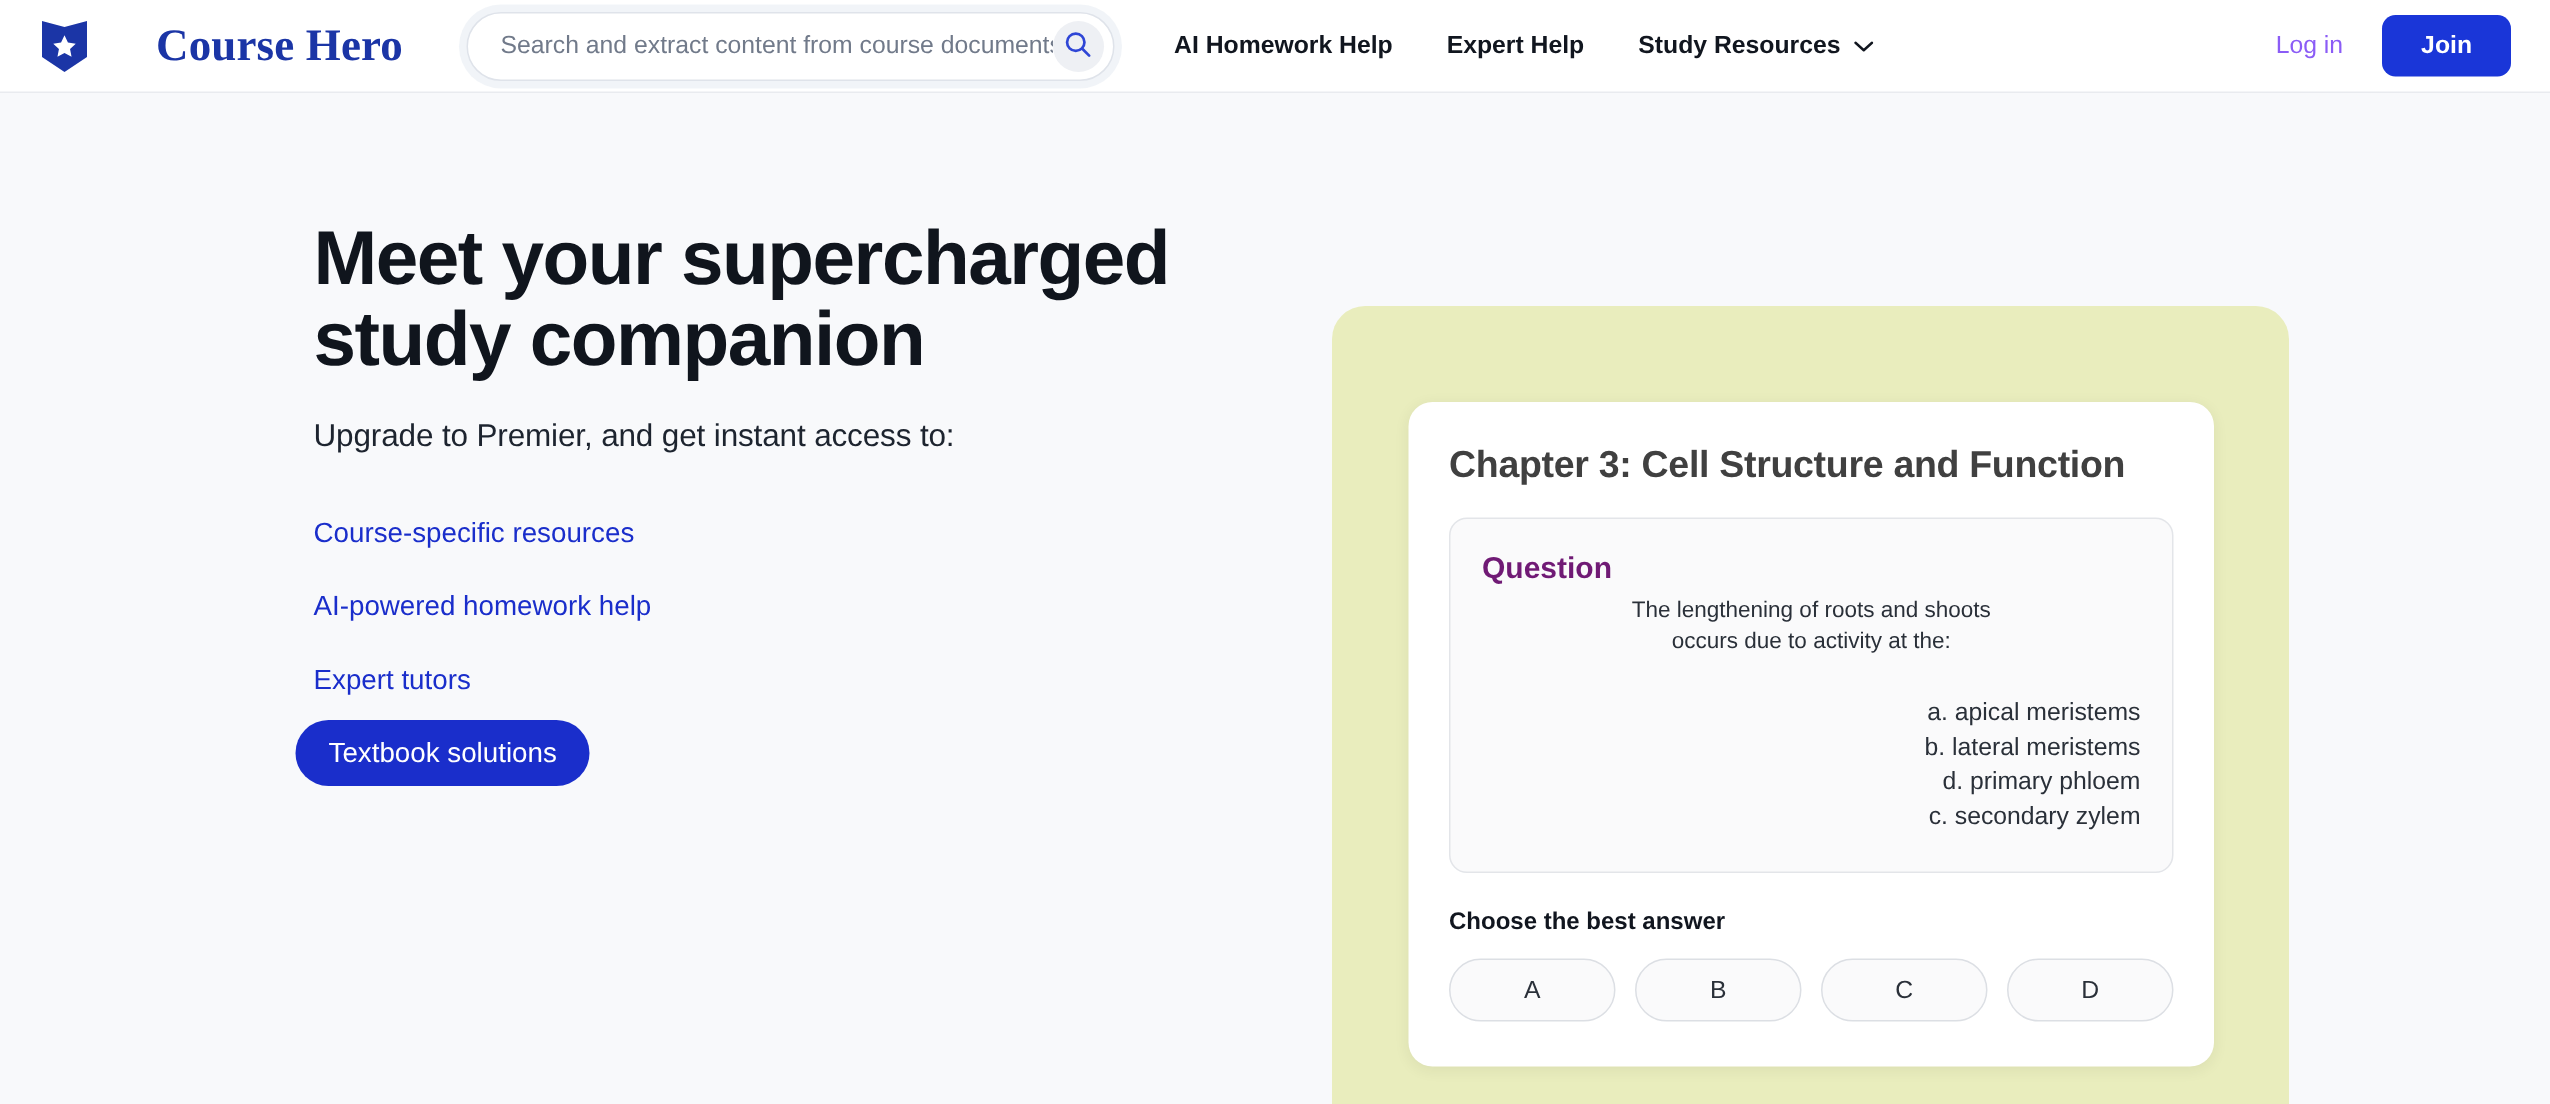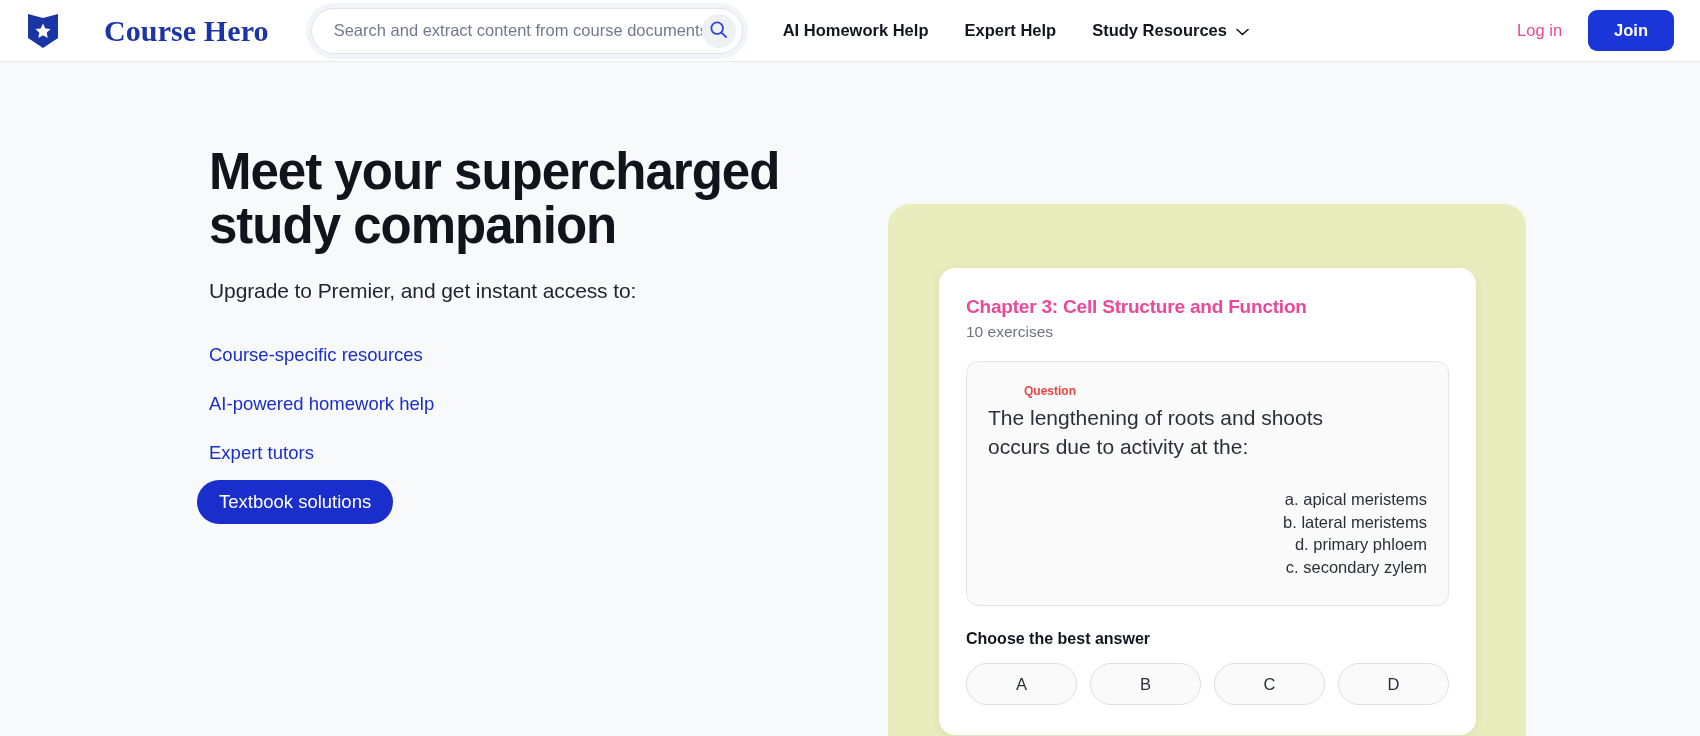--- a/index.html
+++ b/index.html
@@ -118,21 +118,21 @@
 
   .header-right {
     margin-left: auto;
     display: flex;
     align-items: center;
     gap: 26px;
     padding-right: 4px;
   }
   .login-link {
     font-size: 16.5px;
-    color: #ec4899;
+    color: #8b5cf6;
     text-decoration: none;
     cursor: pointer;
     white-space: nowrap;
     font-family: "Liberation Sans", sans-serif;
     background: none;
     border: none;
   }
   .join-btn {
     background: #1a36d8;
     color: #fff;
@@ -216,50 +216,50 @@
     position: absolute;
     left: 51px;
     top: 64px;
     width: 537px;
     background: #ffffff;
     border-radius: 16px;
     padding: 28px 27px 30px 27px;
     box-shadow: 0 2px 10px rgba(40,45,30,.07);
   }
   .card-title {
-    font-size: 19px;
-    font-weight: 700;
-    color: #ec4899;
+    font-size: 25px;
+    font-weight: 700;
+    color: #404040;
     letter-spacing: -.2px;
   }
   .card-sub {
     margin-top: 5px;
     font-size: 15.5px;
     color: #6b7280;
   }
 
   .qbox {
     margin-top: 20px;
     border: 1px solid #e3e5e9;
     border-radius: 12px;
     background: #fafafb;
     padding: 22px 21px 26px 21px;
   }
   .q-label {
-    font-size: 12px;
-    font-weight: 700;
-    color: #ef4444;
-    margin-left: 36px;
+    font-size: 20px;
+    font-weight: 700;
+    color: #701a75;
   }
   .q-text {
     margin-top: 6px;
-    font-size: 21px;
+    font-size: 15px;
     line-height: 1.38;
     color: #2a3039;
     white-space: pre-line;
+    text-align: center;
   }
   .q-choices {
     margin-top: 26px;
     font-size: 16.5px;
     line-height: 1.38;
     color: #2a3039;
     display: flex;
     flex-direction: column;
     text-align: right;
   }
@@ -349,21 +349,20 @@
       <button class="hero-list-item">AI-powered homework help</button>
       <button class="hero-list-item">Expert tutors</button>
       <button class="hero-list-item active">Textbook solutions</button>
     </div>
   </div>
 
   <div class="panel">
     <div class="card">
 
       <div class="card-title">Chapter 3: Cell Structure and Function</div>
-      <div class="card-sub">10 exercises</div>
 
       <div class="qbox">
         <div class="q-label">Question</div>
         <div class="q-text">The lengthening of roots and shoots
 occurs due to activity at the:</div>
         <div class="q-choices">
           <span>a. apical meristems</span>
           <span>b. lateral meristems</span>
           <span>d. primary phloem</span>
           <span>c. secondary zylem</span>

